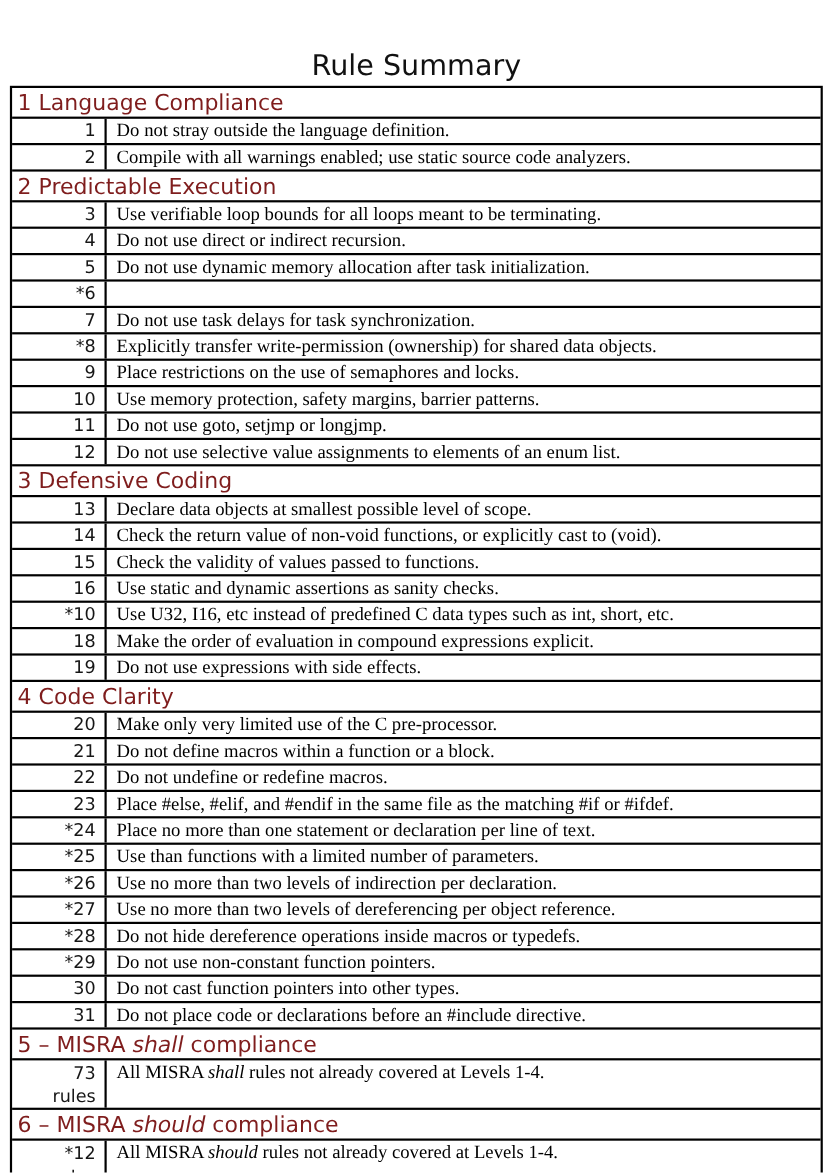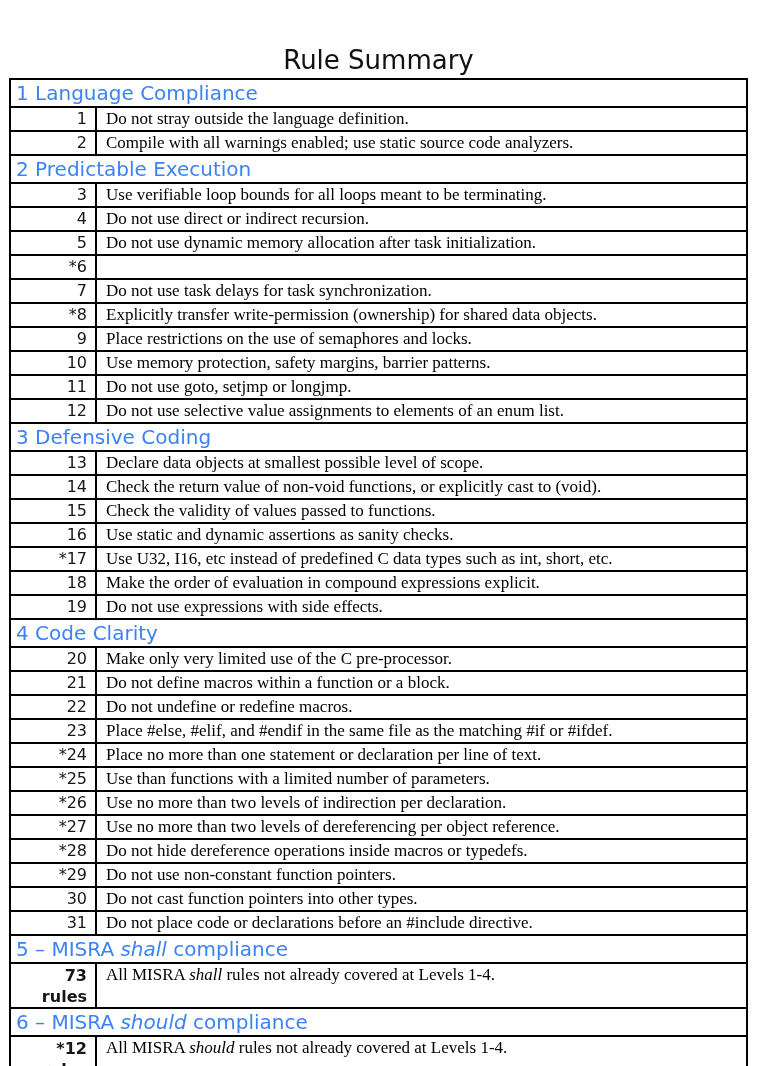--- a/index.html
+++ b/index.html
@@ -36,42 +36,41 @@
   }
   .rule-table > *:not(:first-child) {
     border-top: 2px solid #000000;
   }
   .sec-header {
     font-family: "DejaVu Sans", sans-serif;
     font-size: 20px;
     line-height: 26px;
     height: 26px;
     padding: 0 0 0 5px;
-    color: #3b82f6;
+    color: #7f1d1d;
     white-space: nowrap;
   }
   .rule-row {
     display: flex;
     align-items: stretch;
   }
   .num-cell {
     width: 76px;
     flex: 0 0 76px;
     border-right: 2px solid #000000;
     text-align: right;
     padding: 0 8px 0 0;
     font-family: "DejaVu Sans", sans-serif;
     font-size: 16px;
     line-height: 22px;
     color: #161616;
   }
   .rule-row.tall .num-cell {
     line-height: 21px;
     padding-top: 1px;
-    font-weight: bold;
   }
   .text-cell {
     flex: 1 1 auto;
     padding: 0 2px 0 9px;
     font-family: "Liberation Serif", serif;
     font-size: 17px;
     line-height: 22px;
     white-space: nowrap;
   }
   .rule-row.tall {
@@ -185,21 +184,21 @@
         <div class="text-cell"><span>Check the validity of values passed to functions.</span></div>
       </div>
       <div class="rule-row">
         <div class="num-cell">
           <div class="num">16</div>
         </div>
         <div class="text-cell"><span>Use static and dynamic assertions as sanity checks.</span></div>
       </div>
       <div class="rule-row">
         <div class="num-cell">
-          <div class="num">*17</div>
+          <div class="num">*10</div>
         </div>
         <div class="text-cell"><span>Use U32, I16, etc instead of predefined C data types such as int, short, etc.</span></div>
       </div>
       <div class="rule-row">
         <div class="num-cell">
           <div class="num">18</div>
         </div>
         <div class="text-cell"><span>Make the order of evaluation in compound expressions explicit.</span></div>
       </div>
       <div class="rule-row">

